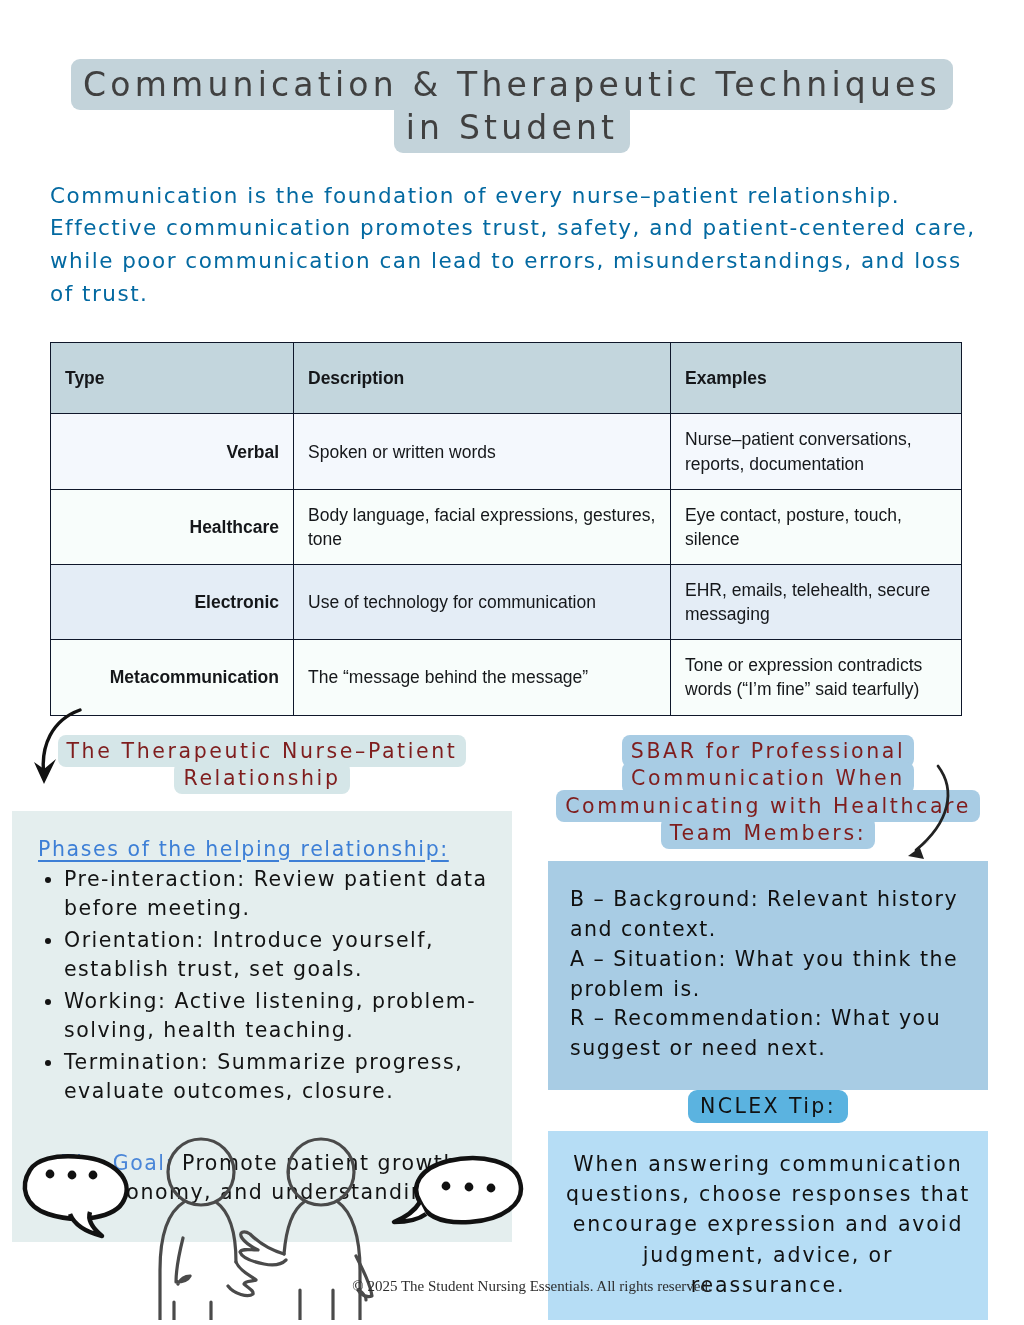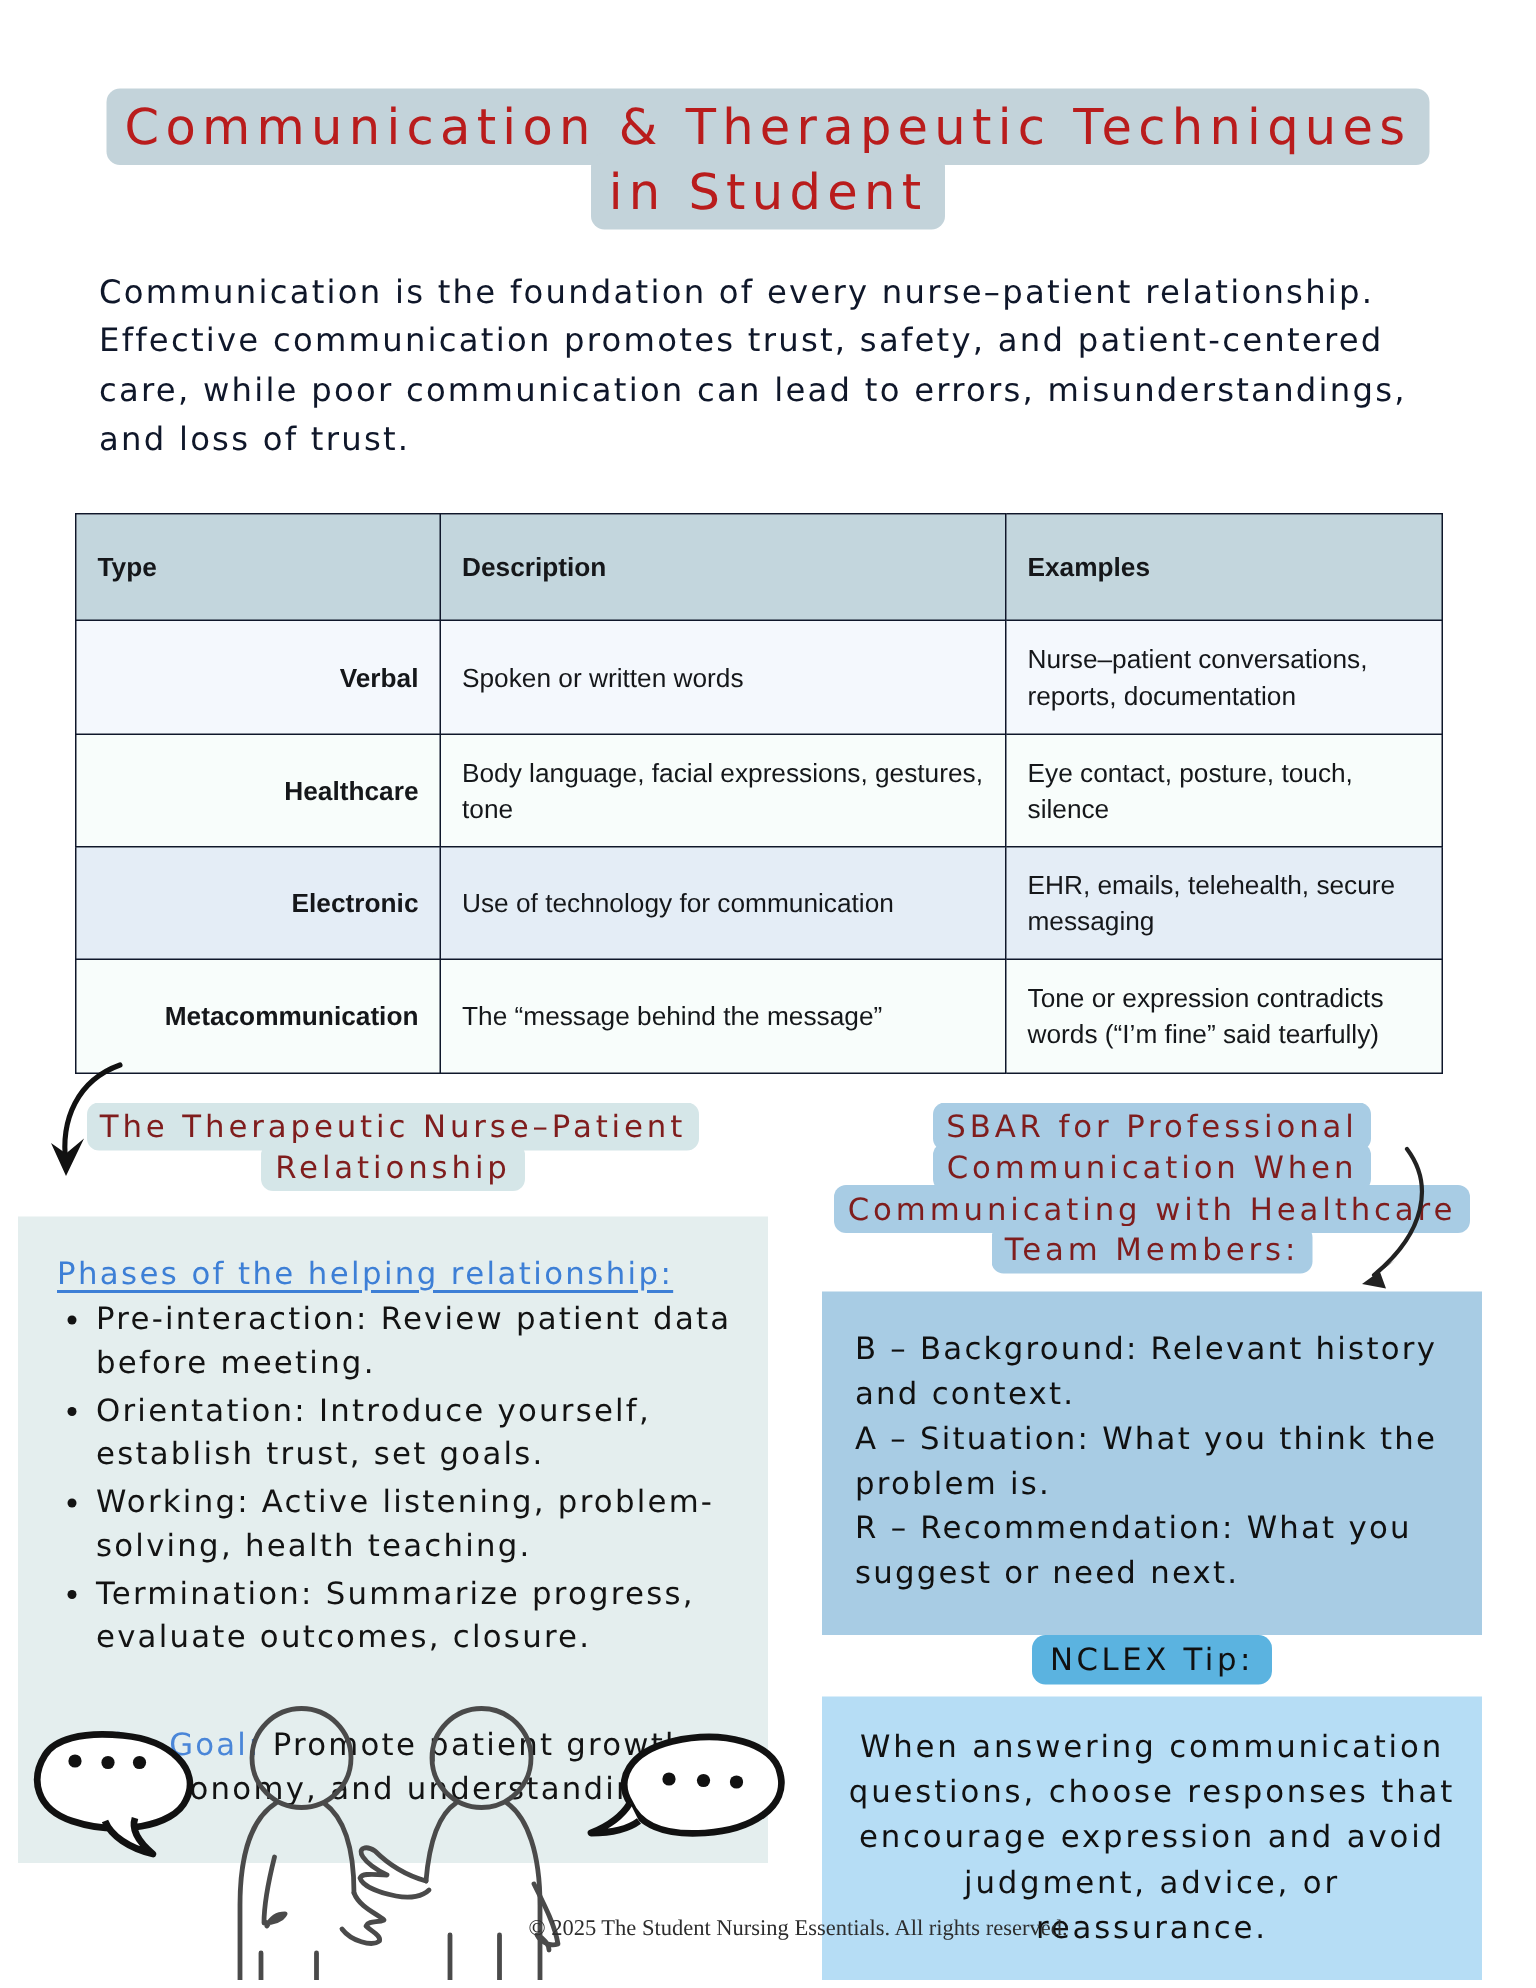--- a/index.html
+++ b/index.html
@@ -25,38 +25,38 @@
   
   #title-block {
     margin: 0;
     padding: 64px 0 0 0;
     text-align: center;
     line-height: 1.30;
   }
   #title-block .thl {
     display: inline;
     background: #c3d3da;
-    color: #b91c1c;
+    color: #404040;
     font-size: 33px;
     letter-spacing: 4.2px;
     font-weight: 400;
     padding: 6px 12px;
     border-radius: 9px;
     box-decoration-break: clone;
     -webkit-box-decoration-break: clone;
   }
 
   
   #intro {
-    margin: 30px 0 0 16px;
+    margin: 30px 0 0 0;
     padding: 0 44px 0 50px;
     font-size: 21.5px;
     line-height: 1.52;
     letter-spacing: 1.5px;
-    color: #0f172a;
+    color: #0369a1;
   }
 
   
   #types-table {
     margin: 32px 0 0 50px;
     width: 912px;
     border-collapse: collapse;
     font-family: "Liberation Sans", sans-serif;
     font-size: 17.5px;
     color: #15171a;

